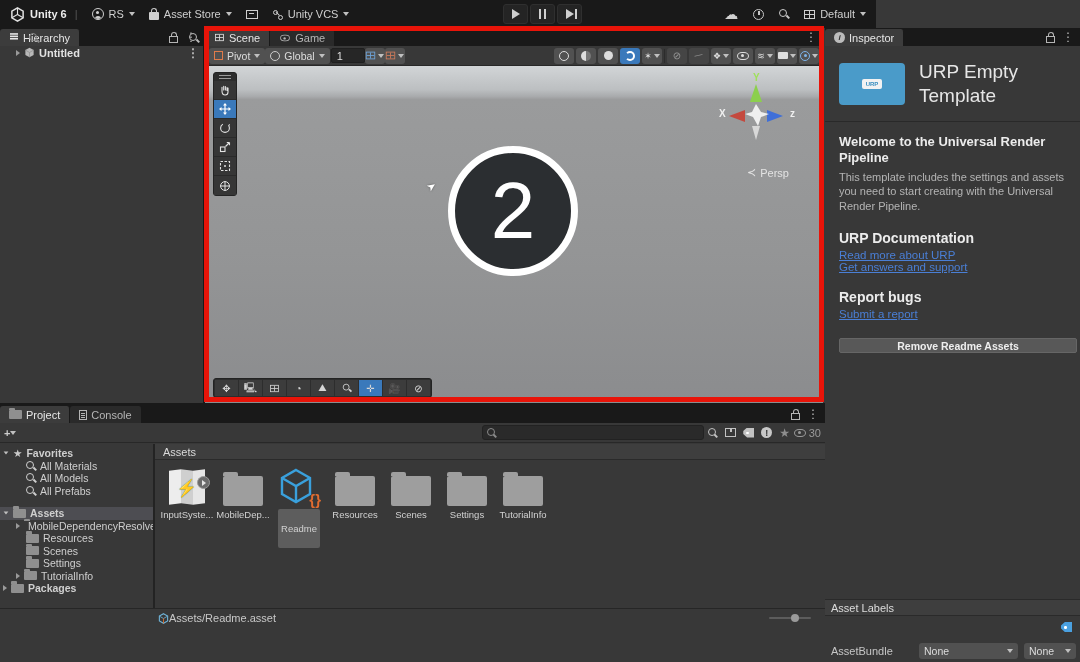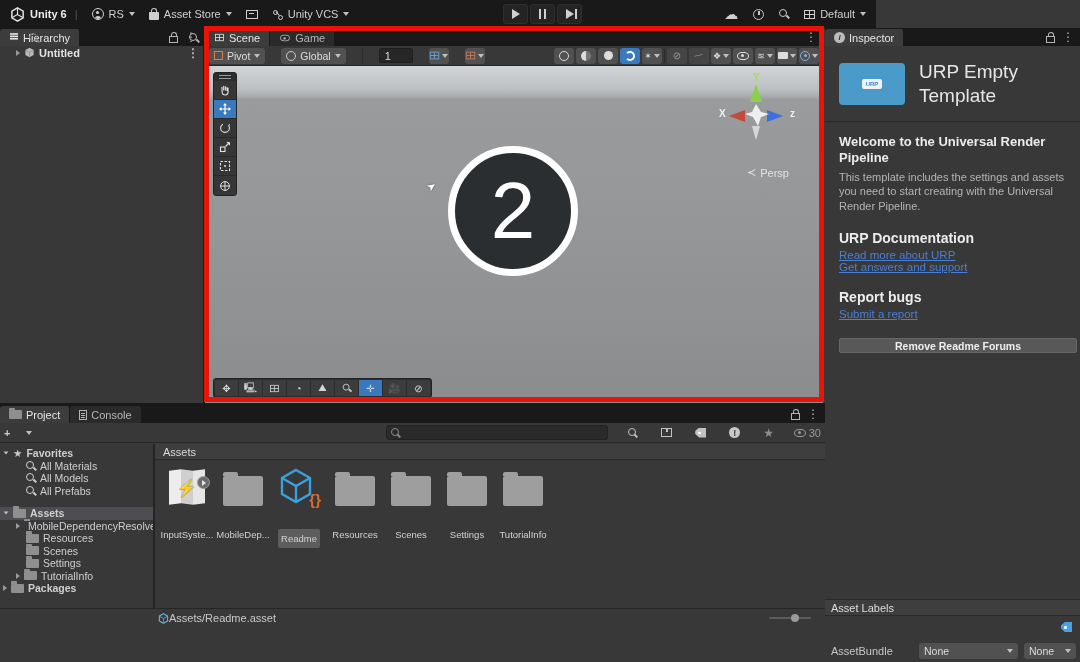--- a/index.html
+++ b/index.html
@@ -4,21 +4,21 @@
 <style>
   *{margin:0;padding:0;box-sizing:border-box;font-family:"Liberation Sans",sans-serif;}
   html,body{background:#111;}
   #root{position:relative;width:1080px;height:662px;background:#383838;overflow:hidden;color:#d4d4d4;font-size:11px;}
 
   
   .tabstrip{position:absolute;left:0;right:0;top:0;height:18px;background:#191919;display:flex;align-items:flex-end;}
   .tab{height:17px;padding:0 9px;display:flex;align-items:center;gap:4px;background:#2a2a2a;color:#b5b5b5;font-size:11px;border-right:1px solid #191919;border-radius:3px 3px 0 0;}
   .tab.active{background:#3c3c3c;color:#e6e6e6;}
   .strip-right{margin-left:auto;display:flex;align-items:center;gap:7px;padding:0 6px 2px 0;color:#aaa;}
-  .toolbar{position:absolute;left:0;right:0;top:18px;height:20px;background:#383838;border-bottom:1px solid #282828;display:flex;align-items:center;gap:16px;padding:0 4px;}
+  .toolbar{position:absolute;left:0;right:0;top:18px;height:20px;background:#383838;border-bottom:1px solid #282828;display:flex;align-items:center;gap:0;padding:0 4px;}
   .dd{background:#515151;border-radius:3px;height:16px;display:flex;align-items:center;gap:4px;padding:0 5px;color:#ddd;font-size:10.5px;white-space:nowrap;}
   .btn16{background:#515151;border-radius:3px;height:16px;min-width:20px;display:flex;align-items:center;justify-content:center;gap:2px;color:#ddd;}
   .btn16.on{background:#3a79bb;}
   .btn16.off{opacity:.55;}
   .caret{width:0;height:0;border-left:3px solid transparent;border-right:3px solid transparent;border-top:4px solid #c0c0c0;display:inline-block;}
   .caret-r{width:0;height:0;border-top:3px solid transparent;border-bottom:3px solid transparent;border-left:4px solid #9a9a9a;display:inline-block;}
   .kebab{color:#bdbdbd;font-size:12px;letter-spacing:0;}
   .vsep{width:1px;height:14px;background:#2c2c2c;}
 
   
@@ -115,22 +115,22 @@
   #p-search{margin-left:auto;width:222px;height:15px;background:#2a2a2a;border:1px solid #222;border-radius:3px;display:flex;align-items:center;gap:4px;padding:0 4px;color:#8a8a8a;}
   .p-ic{color:#c2c2c2;display:flex;align-items:center;justify-content:center;width:18px;}
   #p-body{position:absolute;left:0;top:39px;right:0;bottom:19px;display:flex;}
   #tree{width:155px;border-right:2px solid #232323;padding-top:3px;overflow:hidden;}
   .trow{display:flex;align-items:center;gap:4px;height:12.5px;color:#cfcfcf;white-space:nowrap;font-size:10.5px;}
   .trow.sel{background:#4d4d52;}
   #grid-col{flex:1;display:flex;flex-direction:column;}
   #grid-head{height:16px;background:#3e3e3e;border-bottom:1px solid #2a2a2a;display:flex;align-items:center;padding:0 8px;color:#dadada;}
   #grid{display:flex;gap:0;padding:8px 4px;}
   .cell{width:56px;display:flex;flex-direction:column;align-items:center;gap:3px;}
-  .cell .lbl{font-size:9.5px;color:#d2d2d2;max-width:54px;overflow:hidden;white-space:nowrap;margin-top:20px;}
-  .cell .lbl.sel{background:#5d5d5d;border-radius:2px;padding:4px 3px;}
+  .cell .lbl{font-size:9.5px;color:#d2d2d2;max-width:54px;overflow:hidden;white-space:nowrap;}
+  .cell .lbl.sel{background:#5d5d5d;border-radius:2px;padding:14px 3px;}
   .bigfolder{position:relative;width:40px;height:30px;background:#9e9e9e;border-radius:2px;margin-top:8px;}
   .bigfolder::before{content:"";position:absolute;left:0;top:-4px;width:15px;height:4px;background:#9e9e9e;border-radius:2px 2px 0 0;}
   .mapic{position:relative;width:40px;height:38px;}
   .mapic .p1{position:absolute;left:2px;top:2px;width:12px;height:34px;background:#ededed;transform:skewY(-6deg);}
   .mapic .p2{position:absolute;left:14px;top:2px;width:12px;height:34px;background:#cfcfcf;transform:skewY(6deg);}
   .mapic .p3{position:absolute;left:26px;top:2px;width:12px;height:34px;background:#e6e6e6;transform:skewY(-6deg);}
   .mapic .bolt{position:absolute;left:9px;top:10px;color:#35b5e5;font-size:17px;text-shadow:0 0 1px #1286b5;}
   .mapic .badge{position:absolute;right:-3px;top:8px;width:13px;height:13px;border-radius:50%;background:#6b6b6b;border:1px solid #9a9a9a;display:flex;align-items:center;justify-content:center;}
   .badge i{width:0;height:0;border-top:3px solid transparent;border-bottom:3px solid transparent;border-left:4px solid #e6e6e6;display:block;margin-left:1px;}
   .readmeic{position:relative;width:40px;height:38px;}
@@ -423,21 +423,21 @@
     </div>
 
     <div id="insp-body">
       <div class="h1">Welcome to the Universal Render Pipeline</div>
       <div class="para">This template includes the settings and assets you need to start creating with the Universal Render Pipeline.</div>
       <div class="h2">URP Documentation</div>
       <span class="lnk">Read more about URP</span>
       <span class="lnk">Get answers and support</span>
       <div class="h2">Report bugs</div>
       <span class="lnk">Submit a report</span>
-      <div id="remove-btn">Remove Readme Forums</div>
+      <div id="remove-btn">Remove Readme Assets</div>
     </div>
 
     <div id="labels-bar">
       <span>Asset Labels</span>
     </div>
     <div id="tag-row"><span class="tagic"></span></div>
     <div id="ab-row">
       <span style="width:82px;">AssetBundle</span>
       <div class="dd" id="ab-dd1">
         <span>None</span>

